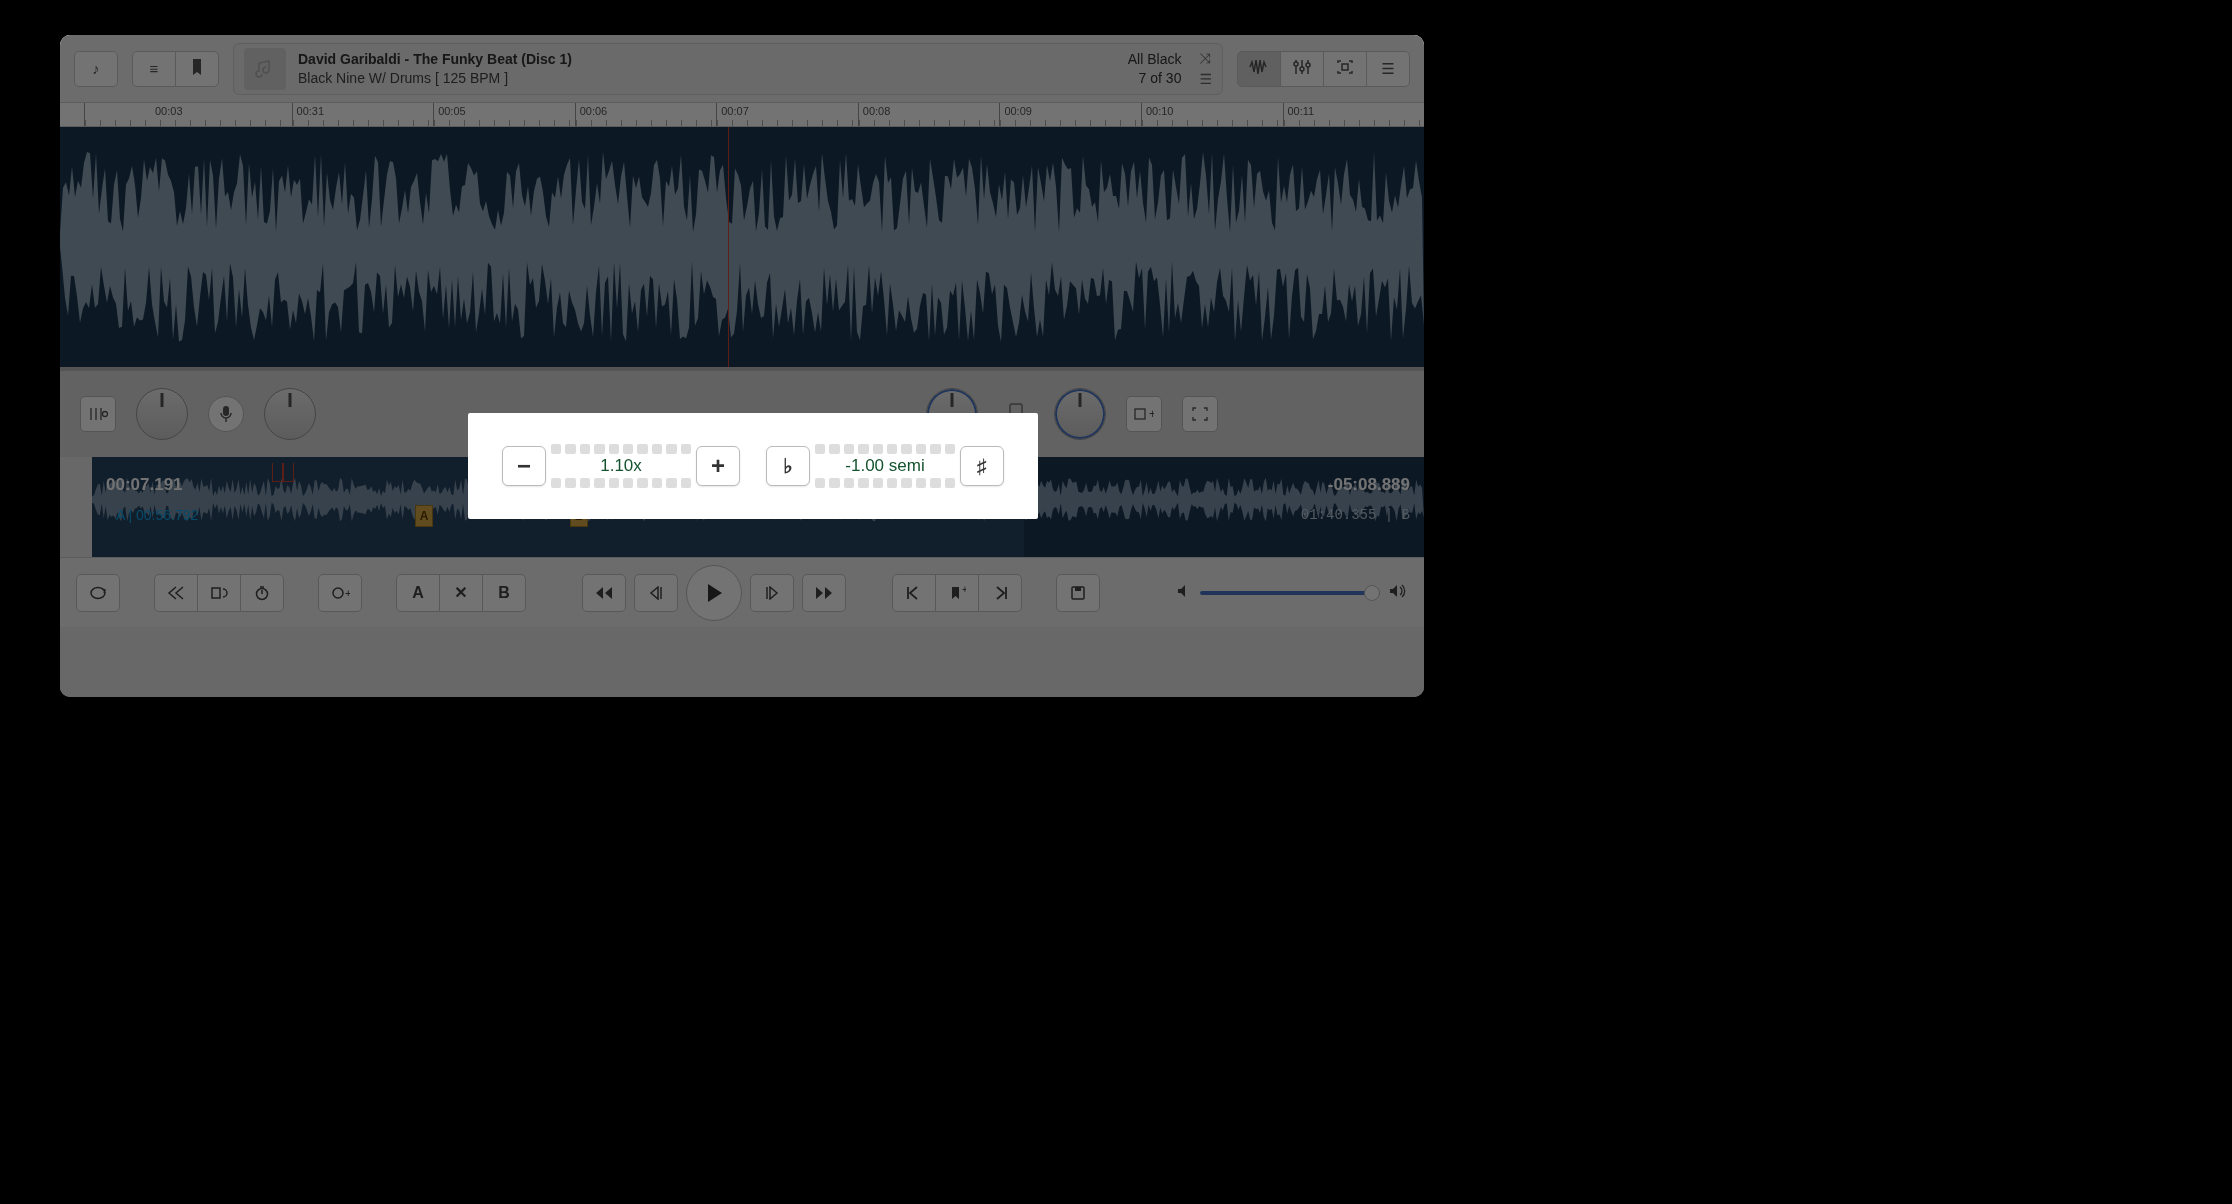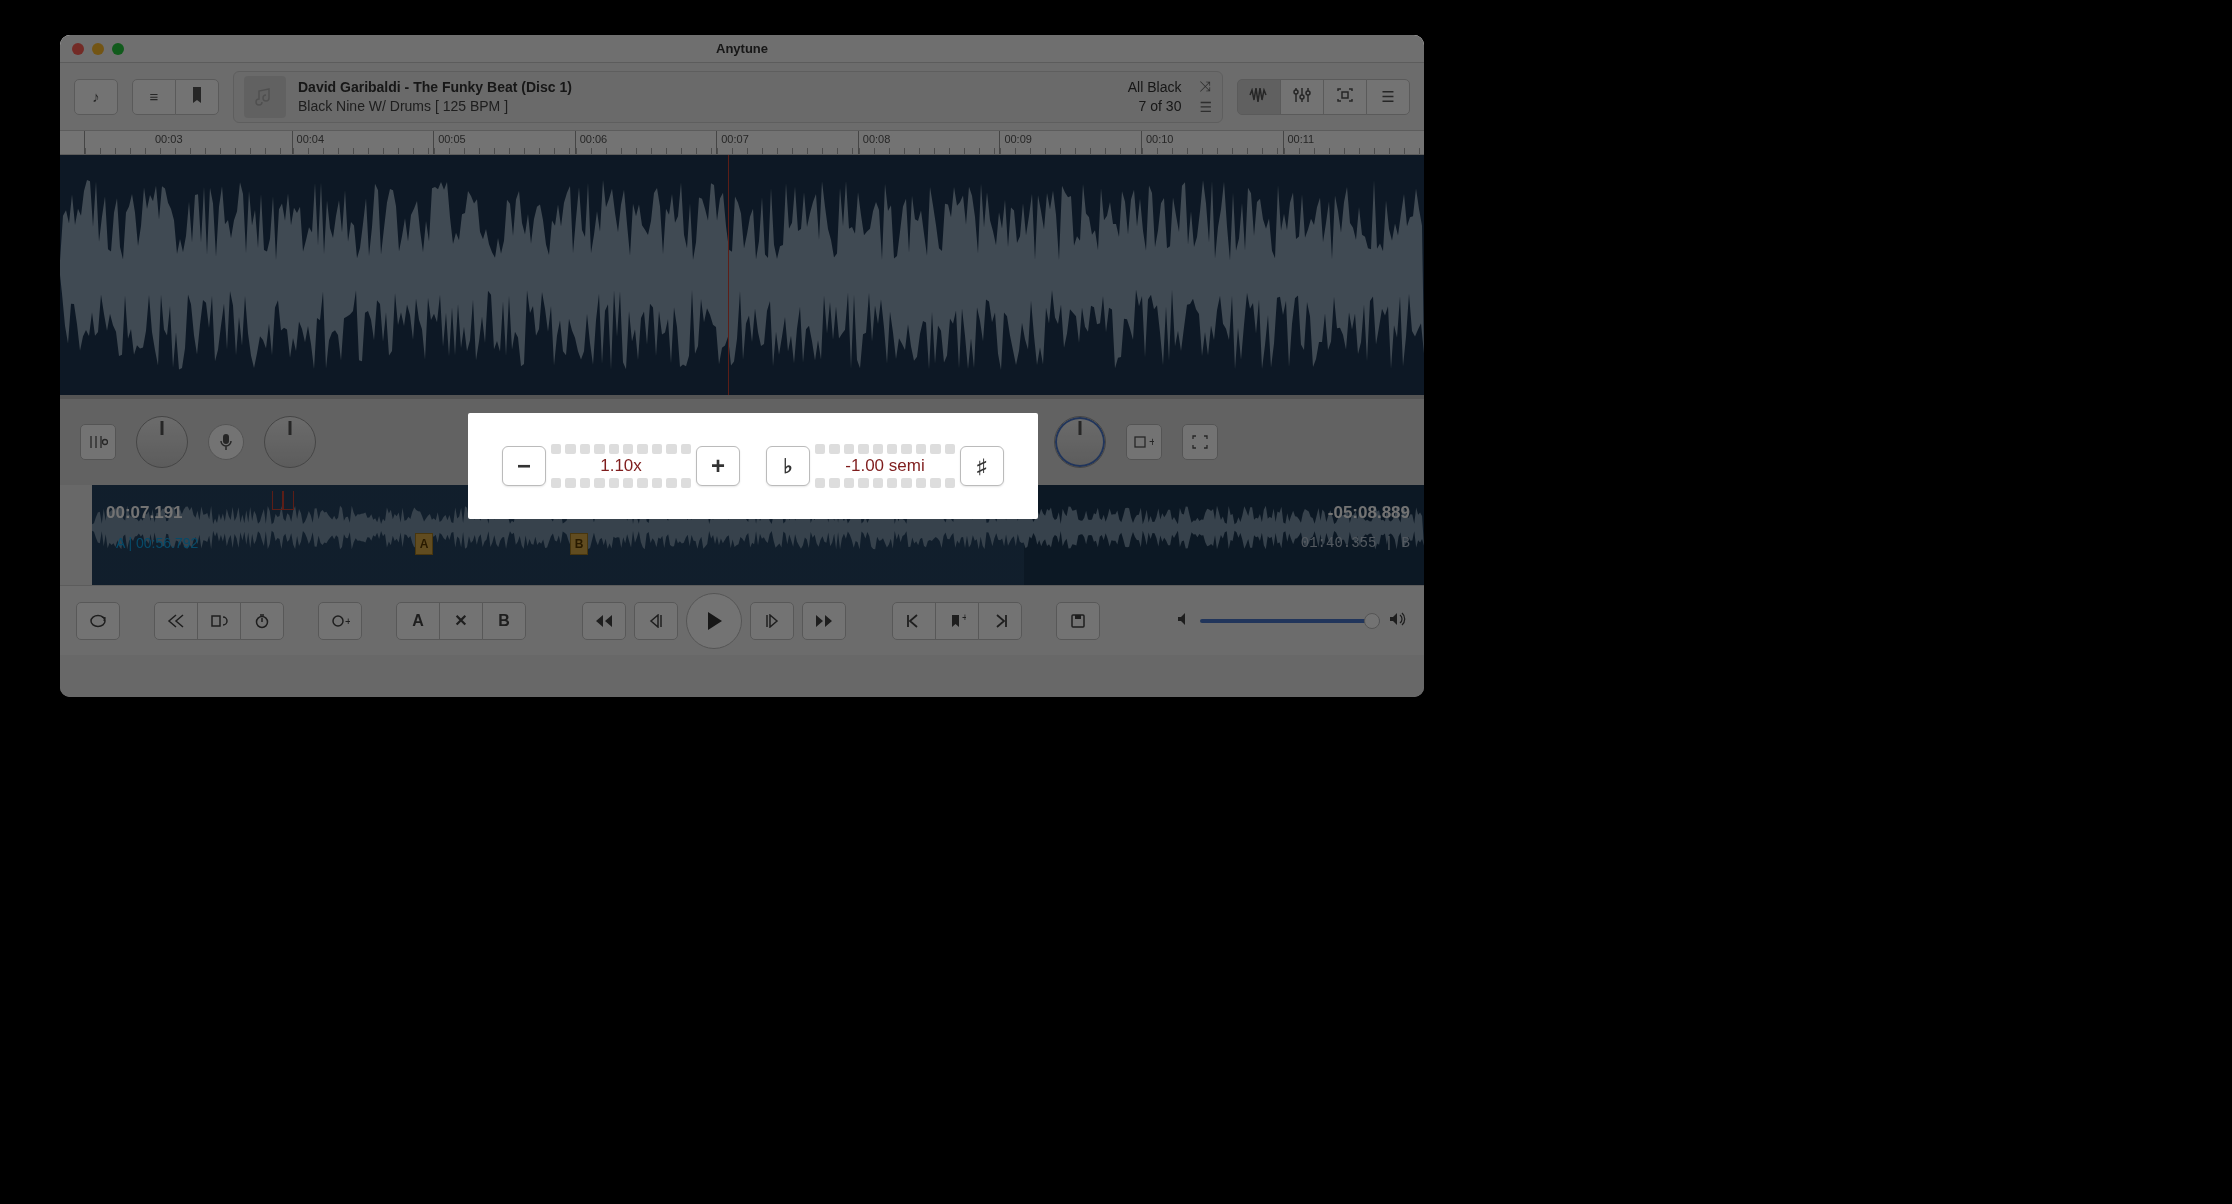--- a/index.html
+++ b/index.html
@@ -166,21 +166,21 @@
     flex-direction:column;
     align-items:center;
     justify-content:center;
   }
   .step-track { 
     width: 140px; height:10px;
     display:flex; gap:4px;
     margin: 2px 0;
   }
   .step-track span { flex:1; height:10px; background:#ddd; border-radius:2px;}
-  .step-value { font-size:17px; font-weight:500; color:#7f1d1d; }
+  .step-value { font-size:17px; font-weight:500; color:#14532d; }
 
   
   .wave-overview {
     height: 100px;
     background: #1c3650;
     position: relative;
     color:#fff;
     margin-left:32px;
   }
   .wave-overview svg { position:absolute; top:15px; left:0; width:100%; height:55px; }
@@ -229,28 +229,20 @@
   .i-list::before{content:'≡';}
   .i-lines::before{content:'☰';}
   .i-shuffle::before{content:'⤨';}
   .i-bars::before{content:'☰';}
 </style>
 </head>
 <body>
 
 <div class="window">
 
-  <div class="titlebar">
-    <div class="traffic">
-      <div class="dot red"></div>
-      <div class="dot yel"></div>
-      <div class="dot grn"></div>
-    </div>
-    <div class="title">Anytune</div>
-  </div>
 
   <div class="toolbar">
     <div class="btn">
         <span class="i-note"></span>
       </div>
     <div class="btn-group">
       <div class="btn">
           <span class="i-list"></span>
         </div>
       <div class="btn">
@@ -315,21 +307,21 @@
       </span>
         </div>
       <div class="btn">
           <span class="i-lines"></span>
         </div>
     </div>
   </div>
 
   <div class="ruler">
     <div class="tick" style="padding-left:70px;margin-left:24px;">00:03</div>
-    <div class="tick">00:04</div>
+    <div class="tick">00:31</div>
     <div class="tick">00:05</div>
     <div class="tick">00:06</div>
     <div class="tick">00:07</div>
     <div class="tick">00:08</div>
     <div class="tick">00:09</div>
     <div class="tick">00:10</div>
     <div class="tick">00:11</div>
   </div>
 
   <div class="wave-main">

